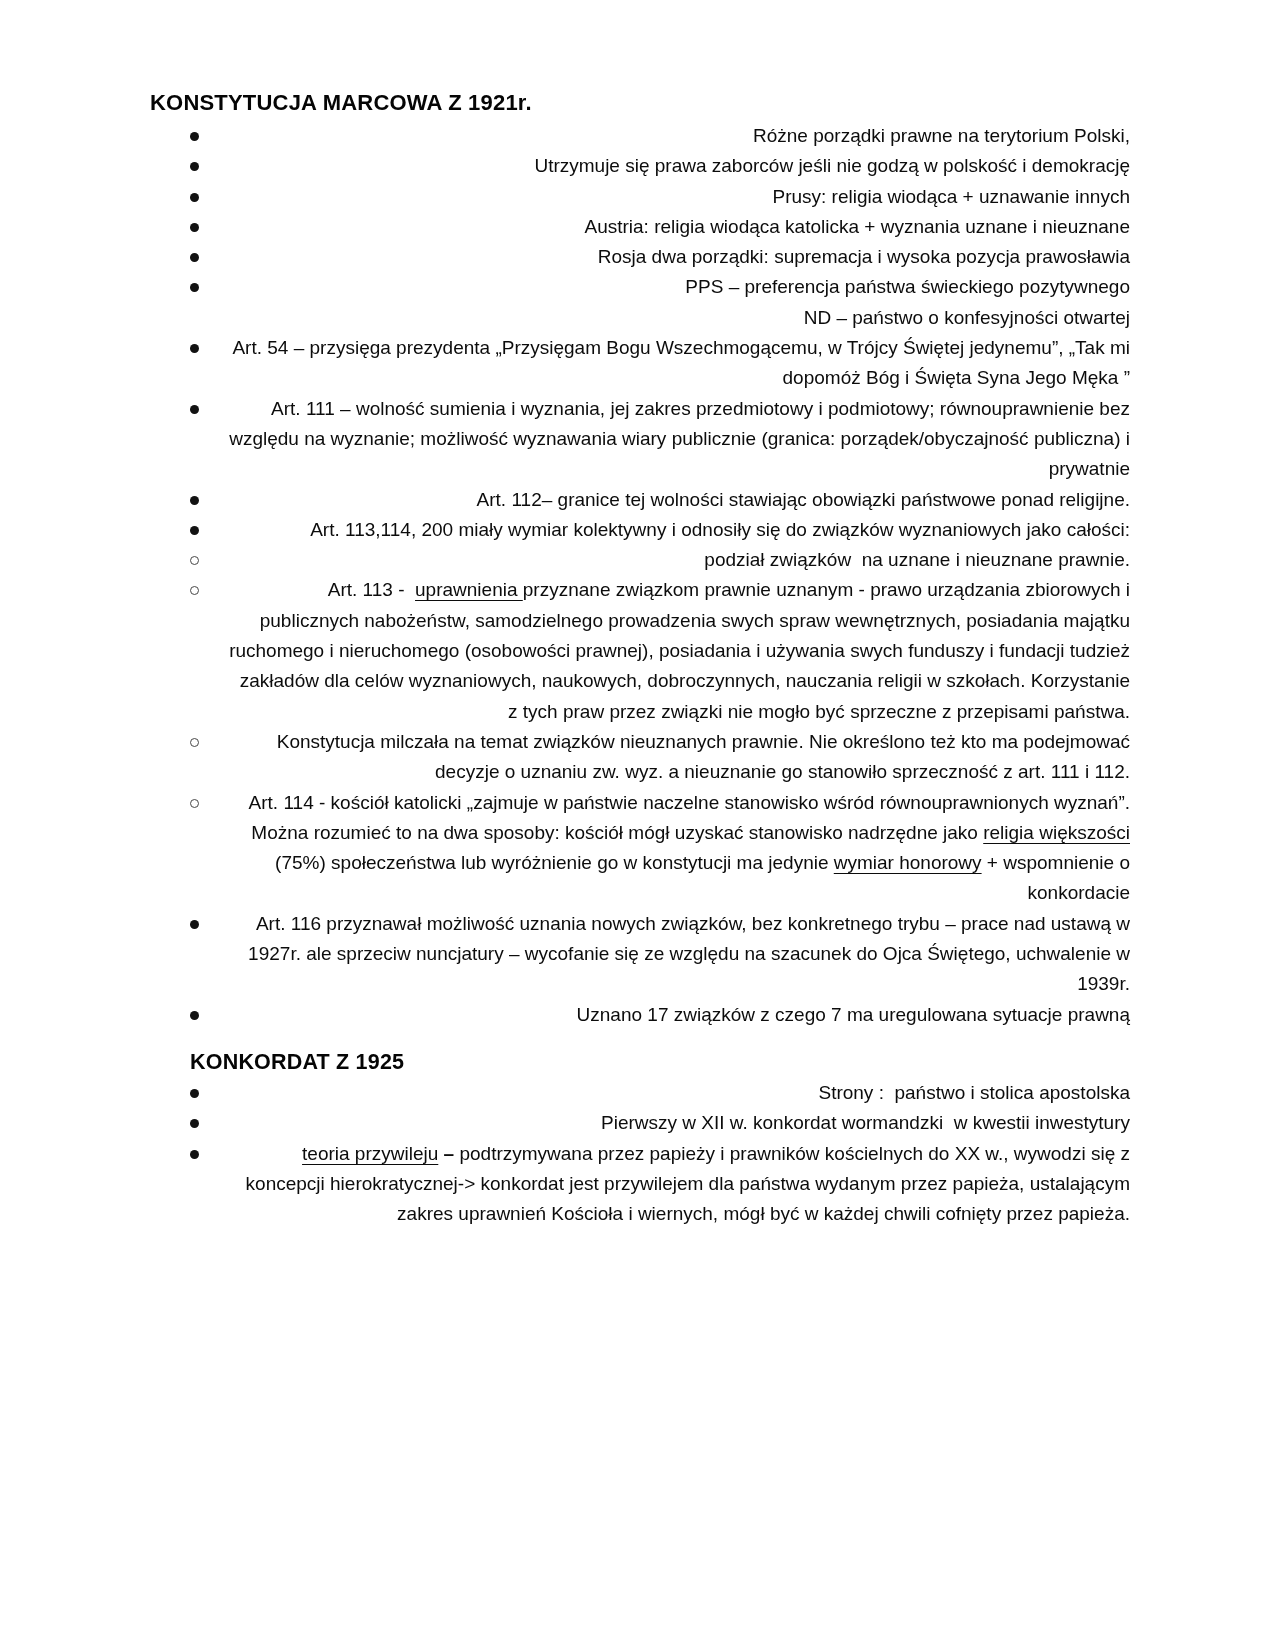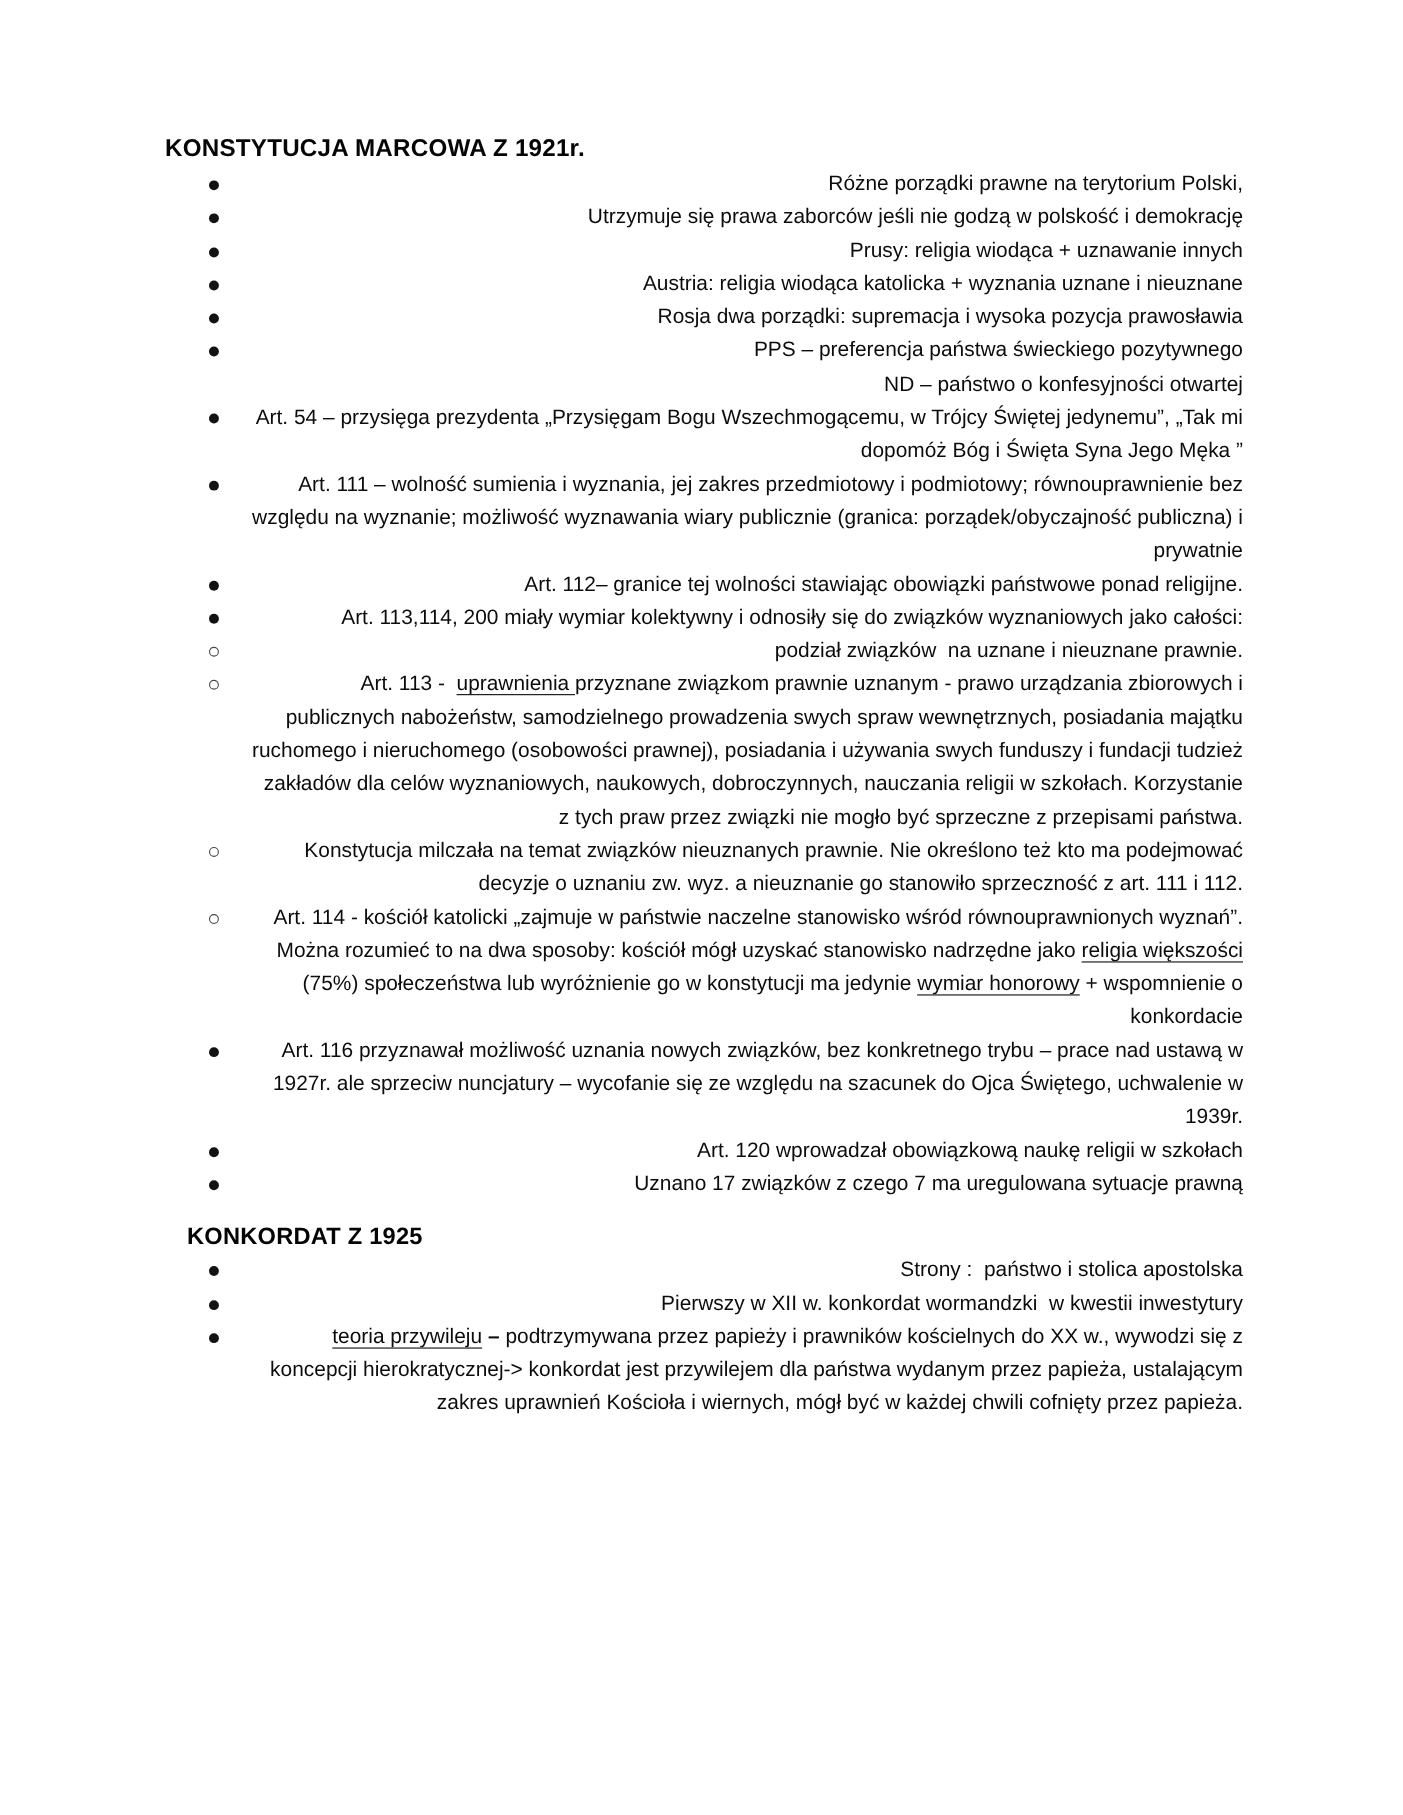--- a/index.html
+++ b/index.html
@@ -10,33 +10,33 @@
     width: 1275px;
     height: 1650px;
     background: #ffffff;
     color: #0c0c0c;
     font-family: "Liberation Sans", sans-serif;
     overflow: hidden;
   }
   .doc {
     box-sizing: content-box;
     width: 980px;
-    padding: 120px 145px 0 150px;
+    padding: 88px 145px 0 150px;
   }
   .h1 {
     font-size: 22px;
     font-weight: 700;
     line-height: 30px;
     letter-spacing: 0.2px;
     margin: 0 0 3px 0;
     color: #050505;
   }
   .h2 {
     font-size: 21.5px;
-    margin: 17px 0 1px 20px;
+    margin: 17px 0 1px 40px;
   }
   .items {
     font-size: 19px;
     line-height: 30.3px;
     text-align: right;
   }
   .item {
     display: flex;
     align-items: flex-start;
   }
@@ -168,26 +168,20 @@
       <div class="item level1">
         <span class="marker">
           <span class="dot filled"></span>
         </span>
         <span class="text"><span>Art. 116 przyznawał możliwość uznania nowych związków, bez konkretnego trybu – prace nad ustawą w 1927r. ale sprzeciw nuncjatury – wycofanie się ze względu na szacunek do Ojca Świętego, uchwalenie w 1939r.</span></span>
       </div>
       <div class="item level1">
         <span class="marker">
           <span class="dot filled"></span>
         </span>
-        <span class="text"><span>Art. 120 wprowadzał obowiązkową naukę religii w szkołach</span></span>
-      </div>
-      <div class="item level1">
-        <span class="marker">
-          <span class="dot filled"></span>
-        </span>
         <span class="text"><span>Uznano 17 związków z czego 7 ma uregulowana sytuacje prawną</span></span>
       </div>
     </div>
   <div class="h1 h2">KONKORDAT Z 1925</div>
   <div class="items">
       <div class="item level1">
         <span class="marker">
           <span class="dot filled"></span>
         </span>
         <span class="text"><span>Strony :  państwo i stolica apostolska</span></span>

